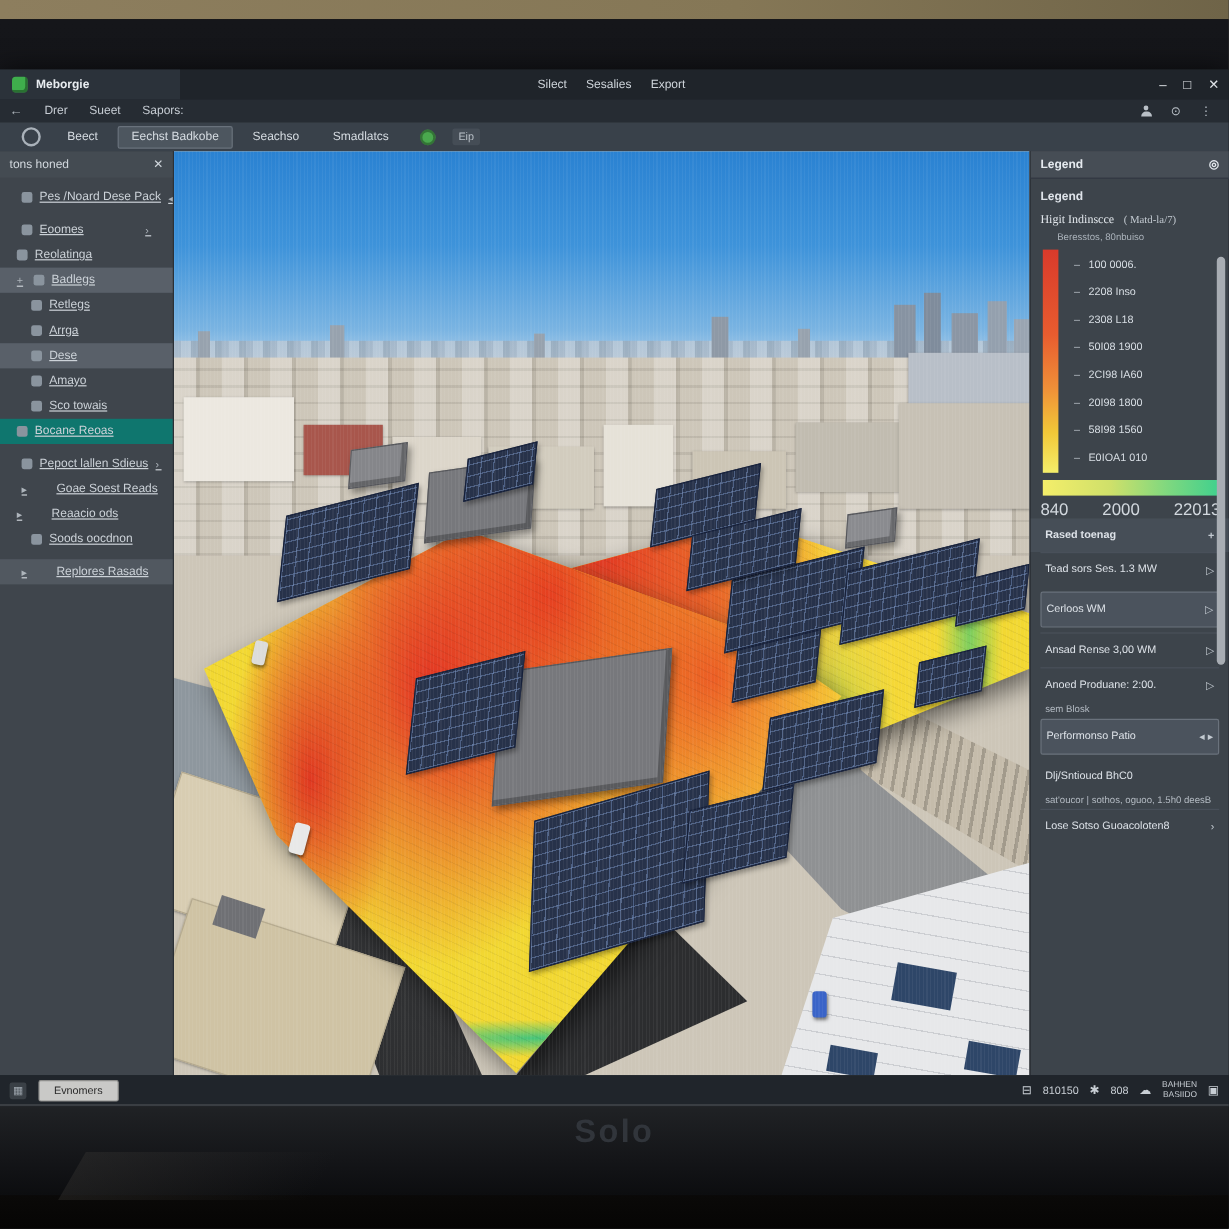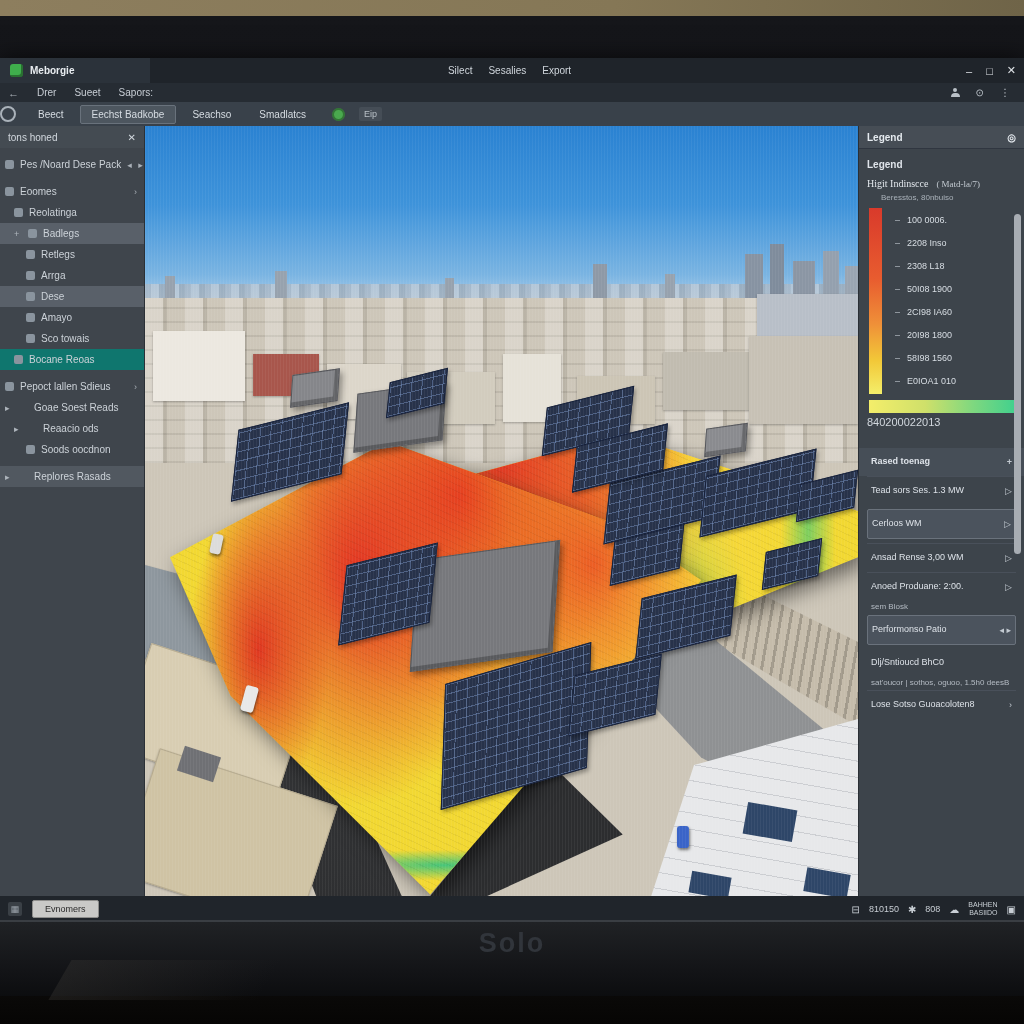--- a/index.html
+++ b/index.html
@@ -38,35 +38,35 @@
     display:flex;align-items:center;gap:16px;font-size:10px;color:#cfd5db;}
   .win-controls{position:absolute;top:0;right:8px;height:25px;display:flex;align-items:center;gap:14px;
     font-size:11px;color:#dfe3e7;}
   .menubar{position:absolute;top:25px;left:0;width:1024px;height:19px;background:#262c33;
     display:flex;align-items:center;gap:18px;padding-left:8px;box-sizing:border-box;
     font-size:10px;color:#c7cdd4;}
   .menubar .back{font-size:11px;color:#aeb5bc;}
   .menu-right{position:absolute;right:14px;top:0;height:19px;display:flex;align-items:center;gap:16px;
     font-size:10px;color:#b9c0c7;}
   .toolbar{position:absolute;top:44px;left:0;width:1024px;height:24px;background:#39414a;
-    display:flex;align-items:center;gap:4px;padding-left:0;box-sizing:border-box;}
+    display:flex;align-items:center;gap:4px;padding-left:18px;box-sizing:border-box;}
   .tool-circle{width:12px;height:12px;border-radius:50%;border:2px solid #aab2ba;margin-right:6px;}
   .tb-item{font-size:10px;color:#d6dce2;padding:4px 12px;border-radius:2px;}
   .tb-item.active{background:#4d565f;border:1px solid #69727c;padding:3px 11px;}
   .tb-icon-circle{width:13px;height:13px;border-radius:50%;background:#4aa84e;margin-left:10px;
     box-shadow:inset 0 0 0 2px rgba(0,0,0,.3);}
   .tb-badge{font-size:9px;color:#b9c0c7;background:#454d56;border-radius:2px;padding:2px 5px;margin-left:10px;}
 
   
   .sidebar{position:absolute;top:68px;left:0;width:145px;height:770px;background:#3f454c;
     border-right:1px solid #2b3036;box-sizing:border-box;overflow:hidden;}
   .sb-head{height:22px;display:flex;align-items:center;justify-content:space-between;
     padding:0 8px;font-size:10px;color:#d2d8de;background:#444b52;}
-  .srow{height:21px;display:flex;align-items:center;gap:6px;padding:0 5px;
-    font-size:10px;color:#ccd2d8;white-space:nowrap;}
+  .srow{height:21px;display:flex;align-items:center;gap:6px;padding:0 18px;
+    font-size:10px;color:#ccd2d8;white-space:nowrap;text-decoration:underline;}
   .srow.sel{background:#596069;}
   .srow.seldark{background:#0f766e;}
   .srow.selmed{background:#515860;}
   .ind1{padding-left:14px;} .ind2{padding-left:26px;}
   .sic{width:9px;height:9px;border-radius:2px;background:#8a949e;flex:0 0 9px;}
   .sic.none{background:transparent;}
   .pfx{width:8px;color:#aeb5bc;font-size:9px;flex:0 0 8px;}
   .strl{margin-left:auto;color:#aab1b8;font-size:9px;letter-spacing:2px;}
   .sb-gap{height:6px;}
 
@@ -152,21 +152,21 @@
   .rp-unit{font-size:9px;color:#c3cad1;}
   .rp-note{font-size:8px;color:#aab2ba;margin:4px 0 6px 14px;}
   .scale{position:relative;height:190px;margin-left:2px;}
   .vbar{position:absolute;left:0;top:0;width:13px;height:186px;
     background:linear-gradient(180deg,#d93a2b 0%,#e85c2f 38%,#ef8f38 62%,#f2c838 82%,#f4ee6a 100%);}
   .ticks{position:absolute;left:26px;top:0;}
   .tick{height:23px;display:flex;align-items:center;gap:7px;font-size:9px;color:#d8dee4;}
   .tick .dash{color:#b9c0c7;}
   .hbar{margin:2px 0 3px 2px;width:148px;height:13px;
     background:linear-gradient(90deg,#f4ee6a 0%,#cfe06a 38%,#7fd87f 70%,#3fd08e 100%);}
-  .axis{display:flex;width:150px;font-size:11px;color:#d2d8de;margin-bottom:20px;}
+  .axis{display:flex;justify-content:space-between;width:150px;font-size:14px;color:#d2d8de;margin-bottom:0;}
   .mrow{min-height:22px;display:flex;align-items:center;justify-content:space-between;
     font-size:9px;color:#dde2e8;padding:3px 4px;border-top:1px solid #49505a;}
   .mrow.header{background:#464e57;border:none;font-weight:bold;margin:0 -8px;padding:3px 12px;}
   .mrow.boxed{border:1px solid #6a727c;background:#4b535d;margin:4px 0;border-radius:2px;}
   .mlabel{line-height:1.25;}
   .msub{font-size:8px;color:#b4bbc3;margin:1px 0 3px 4px;}
   .maction{color:#c3cad1;font-size:9px;margin-left:6px;flex:0 0 auto;}
   .rp-scroll{position:absolute;right:3px;top:88px;width:7px;height:340px;background:#a8adb3;border-radius:4px;}
 
   

